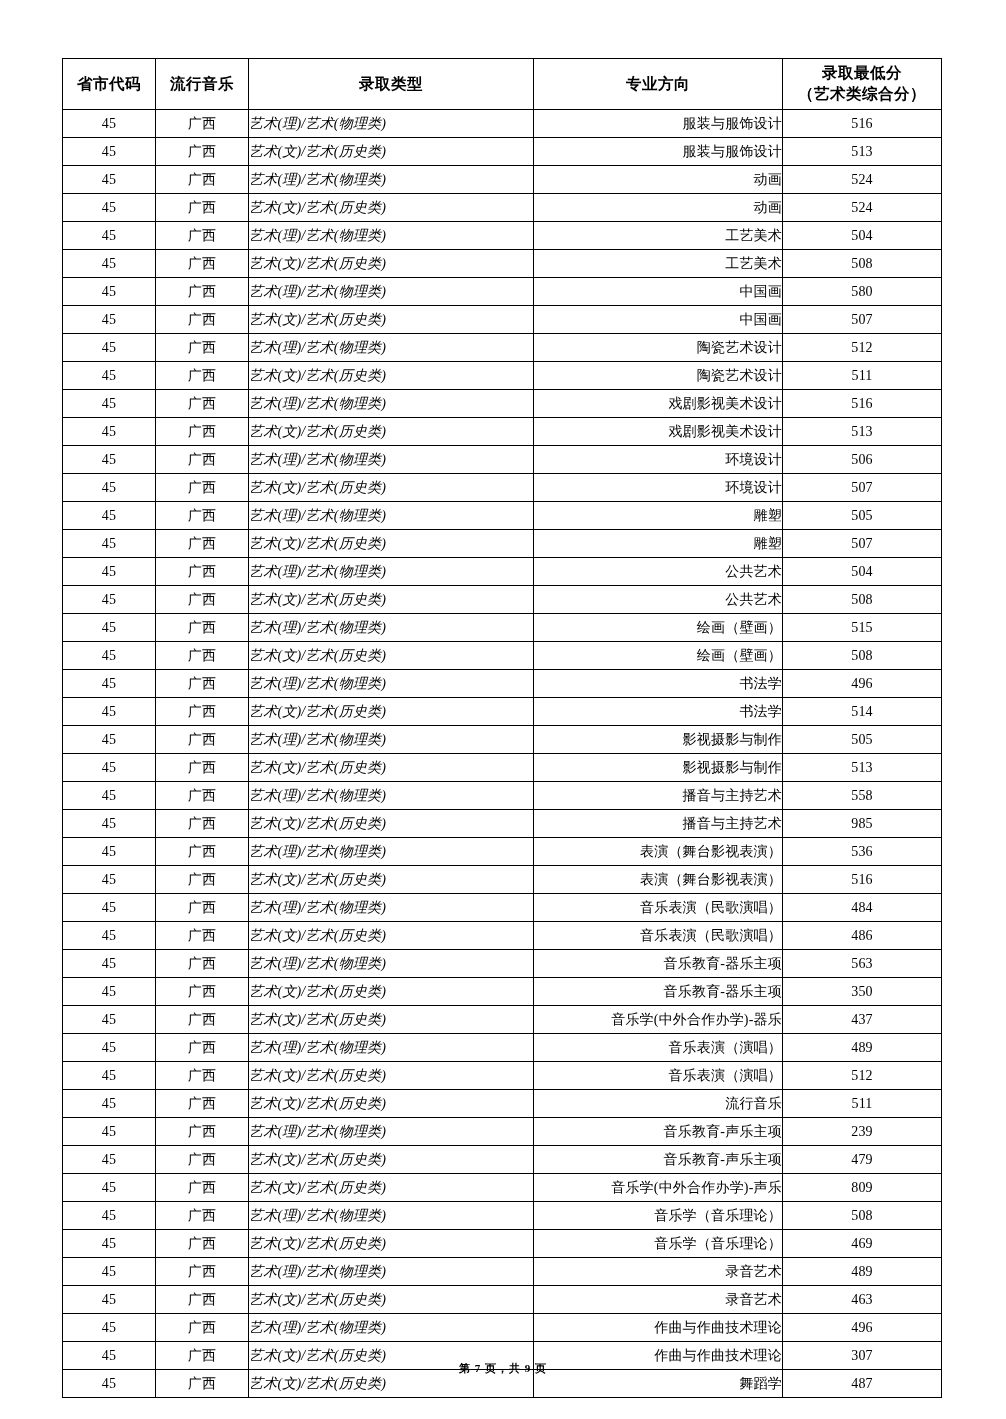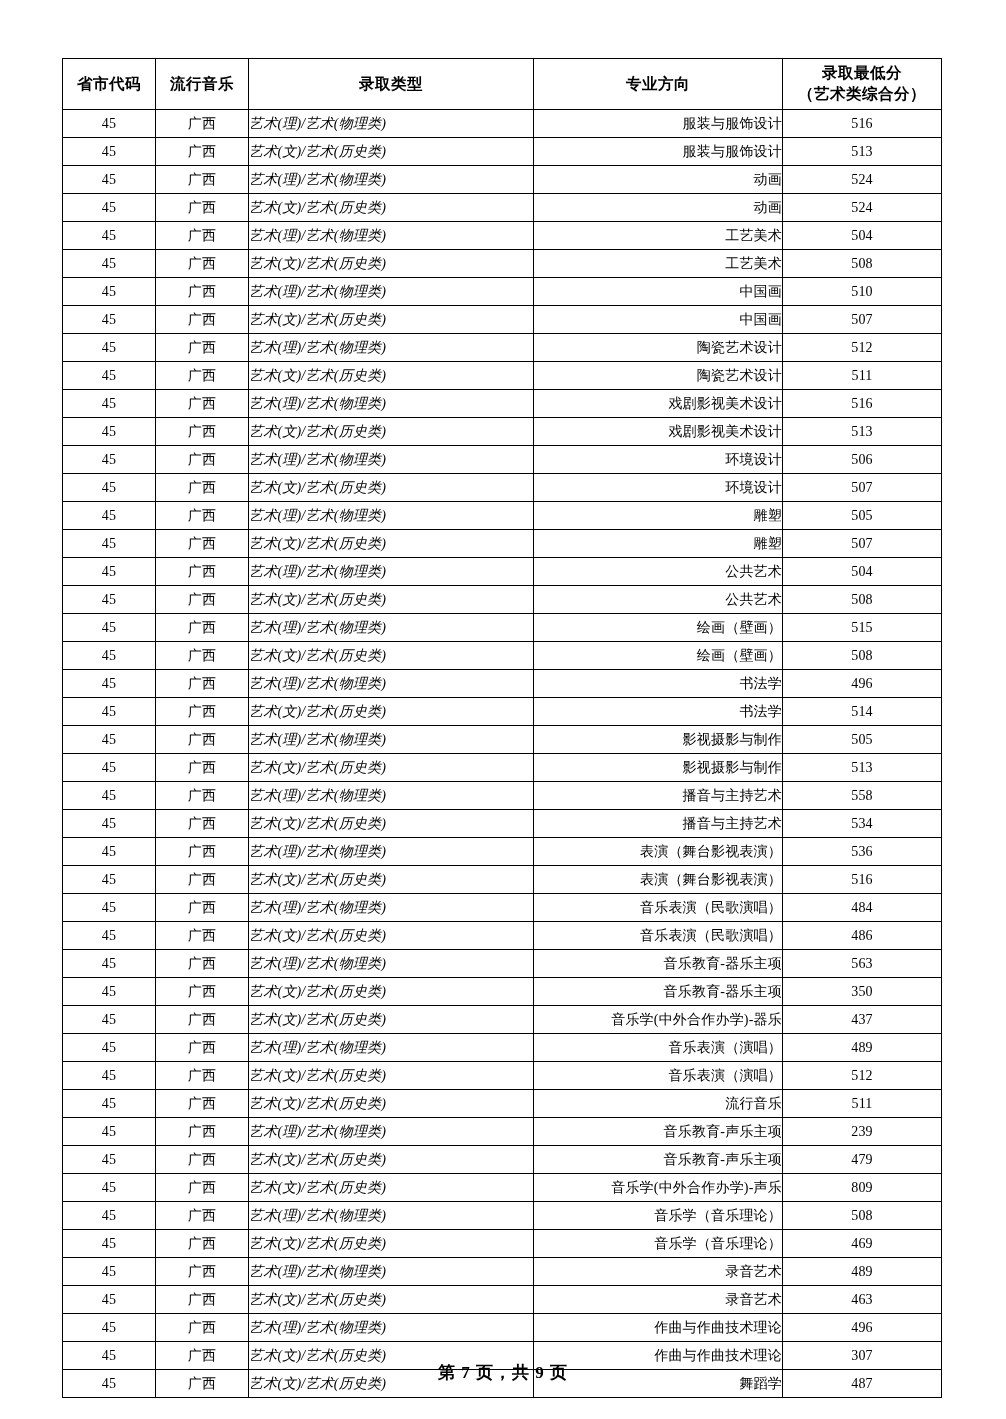--- a/index.html
+++ b/index.html
@@ -99,21 +99,21 @@
     font-family: "Liberation Serif", "DejaVu Serif", serif;
     font-size: 14.5px;
   }
 
   .page-footer {
     position: absolute;
     left: 0;
     top: 1361px;
     width: 1006px;
     text-align: center;
-    font-size: 17px;
+    font-size: 11px;
     font-weight: bold;
     letter-spacing: 1px;
     font-family: "Liberation Serif", "DejaVu Serif", serif;
   }
 </style>
 </head>
 <body>
 
 <div class="page">
 
@@ -179,21 +179,21 @@
             <td class="cell-name">广西</td>
             <td class="cell-type">艺术(文)/艺术(历史类)</td>
             <td class="cell-major">工艺美术</td>
             <td class="cell-score">508</td>
           </tr>
           <tr>
             <td class="cell-code">45</td>
             <td class="cell-name">广西</td>
             <td class="cell-type">艺术(理)/艺术(物理类)</td>
             <td class="cell-major">中国画</td>
-            <td class="cell-score">510</td>
+            <td class="cell-score">580</td>
           </tr>
           <tr>
             <td class="cell-code">45</td>
             <td class="cell-name">广西</td>
             <td class="cell-type">艺术(文)/艺术(历史类)</td>
             <td class="cell-major">中国画</td>
             <td class="cell-score">507</td>
           </tr>
           <tr>
             <td class="cell-code">45</td>
@@ -312,21 +312,21 @@
             <td class="cell-name">广西</td>
             <td class="cell-type">艺术(理)/艺术(物理类)</td>
             <td class="cell-major">播音与主持艺术</td>
             <td class="cell-score">558</td>
           </tr>
           <tr>
             <td class="cell-code">45</td>
             <td class="cell-name">广西</td>
             <td class="cell-type">艺术(文)/艺术(历史类)</td>
             <td class="cell-major">播音与主持艺术</td>
-            <td class="cell-score">534</td>
+            <td class="cell-score">985</td>
           </tr>
           <tr>
             <td class="cell-code">45</td>
             <td class="cell-name">广西</td>
             <td class="cell-type">艺术(理)/艺术(物理类)</td>
             <td class="cell-major">表演（舞台影视表演）</td>
             <td class="cell-score">536</td>
           </tr>
           <tr>
             <td class="cell-code">45</td>

